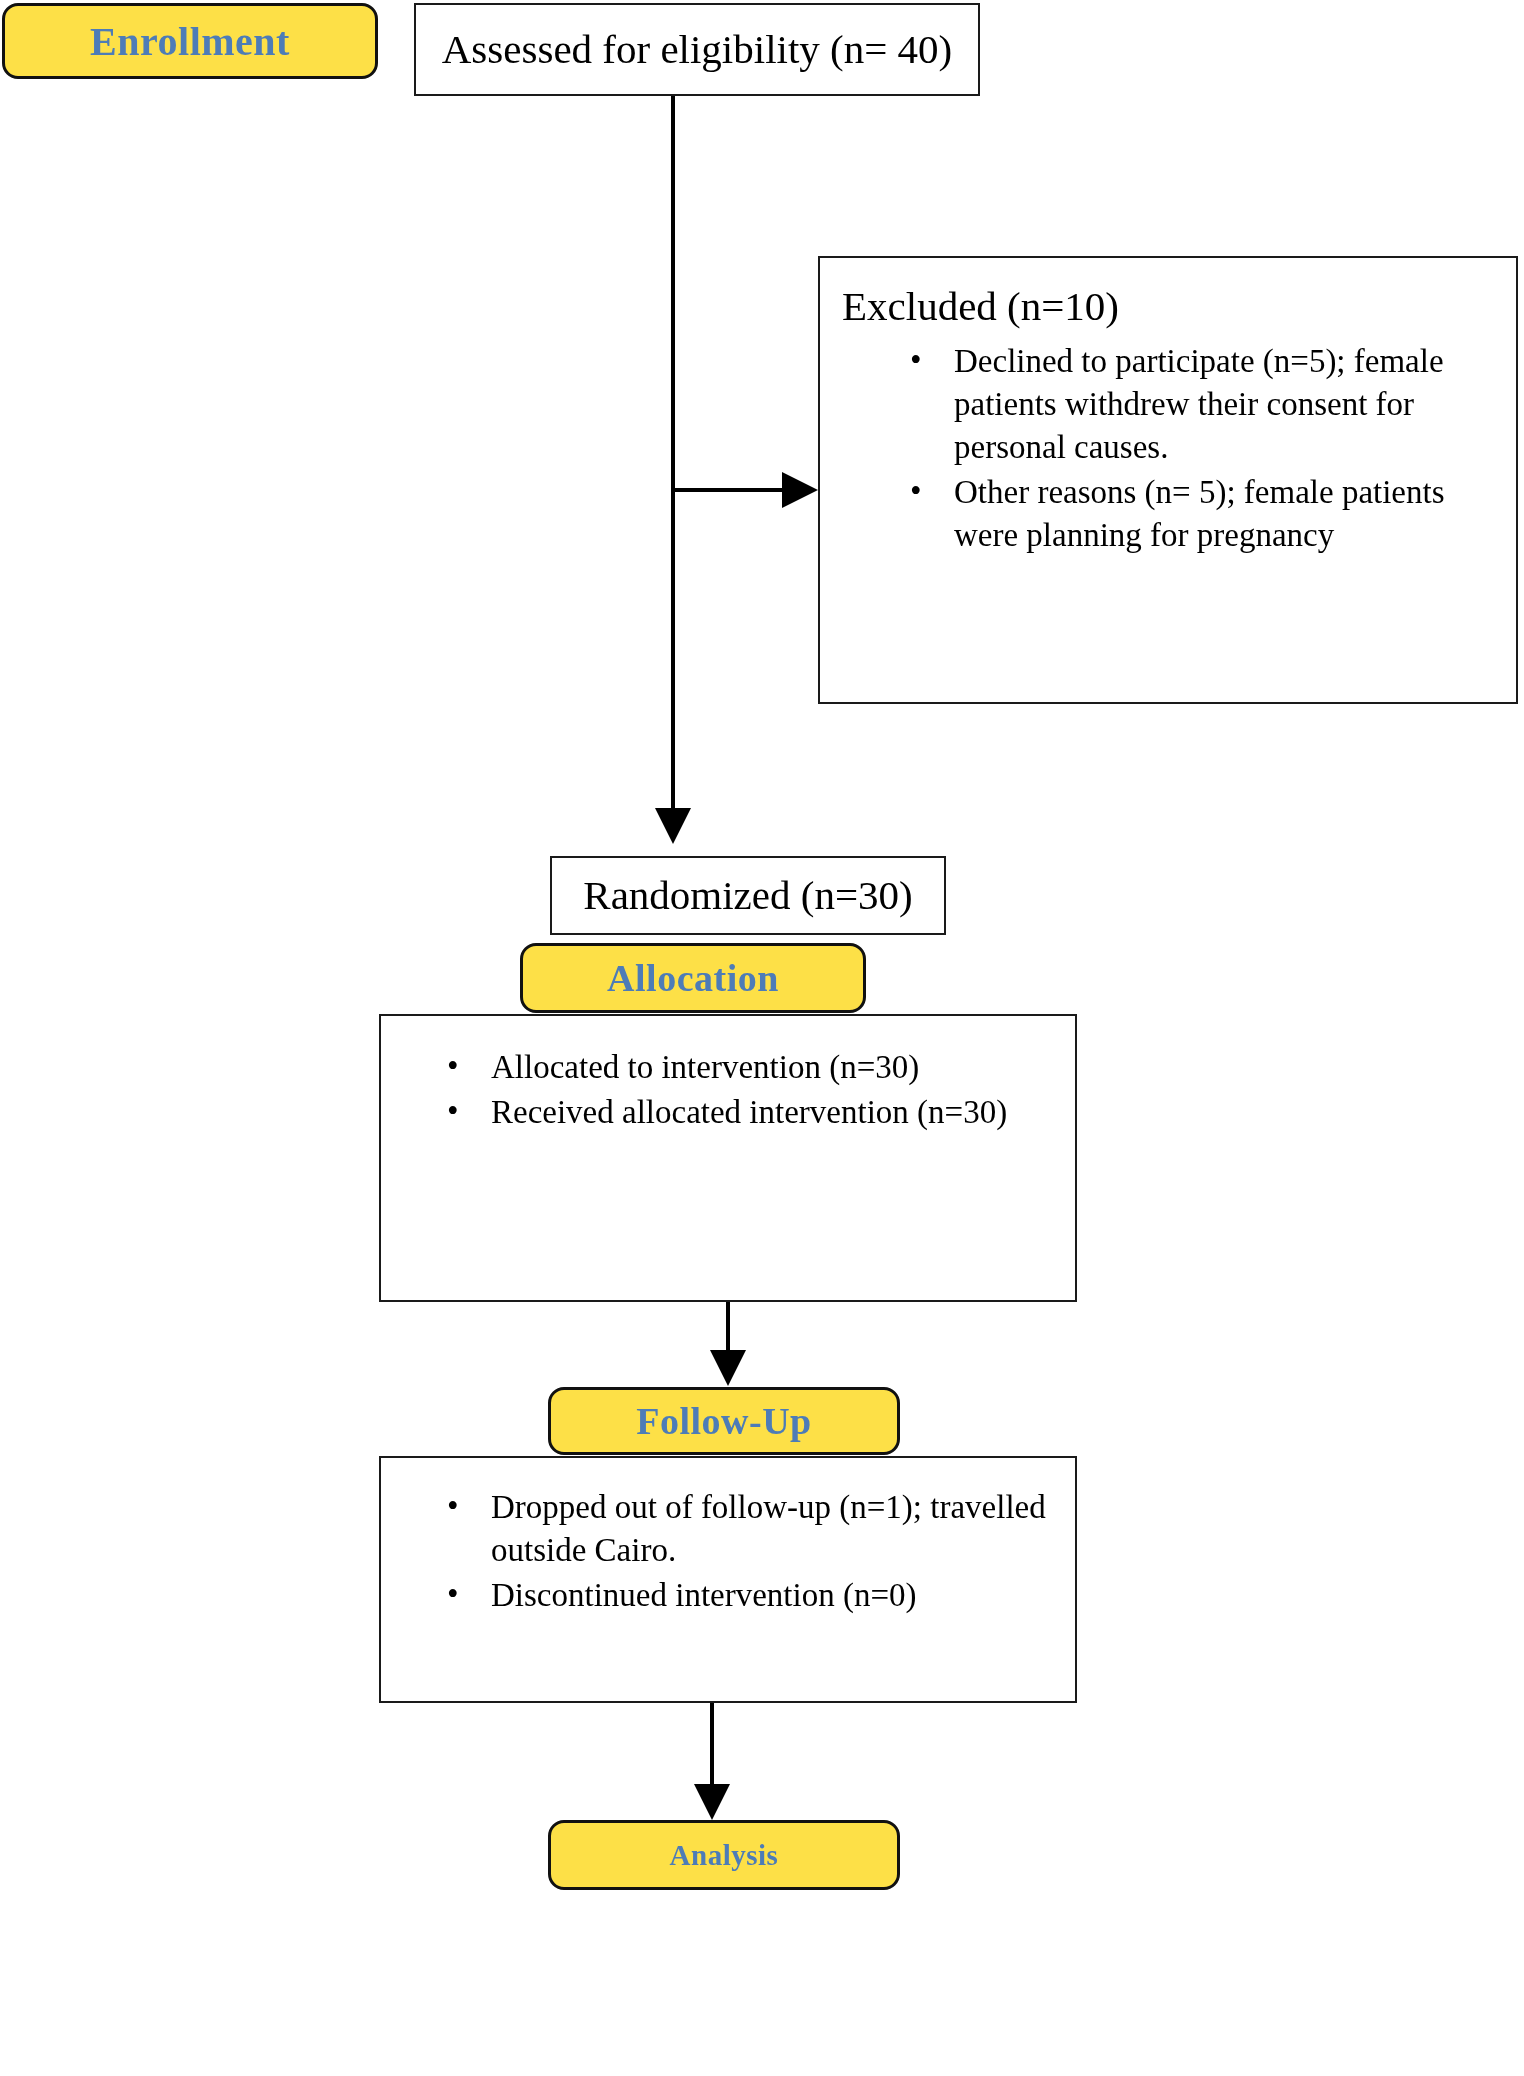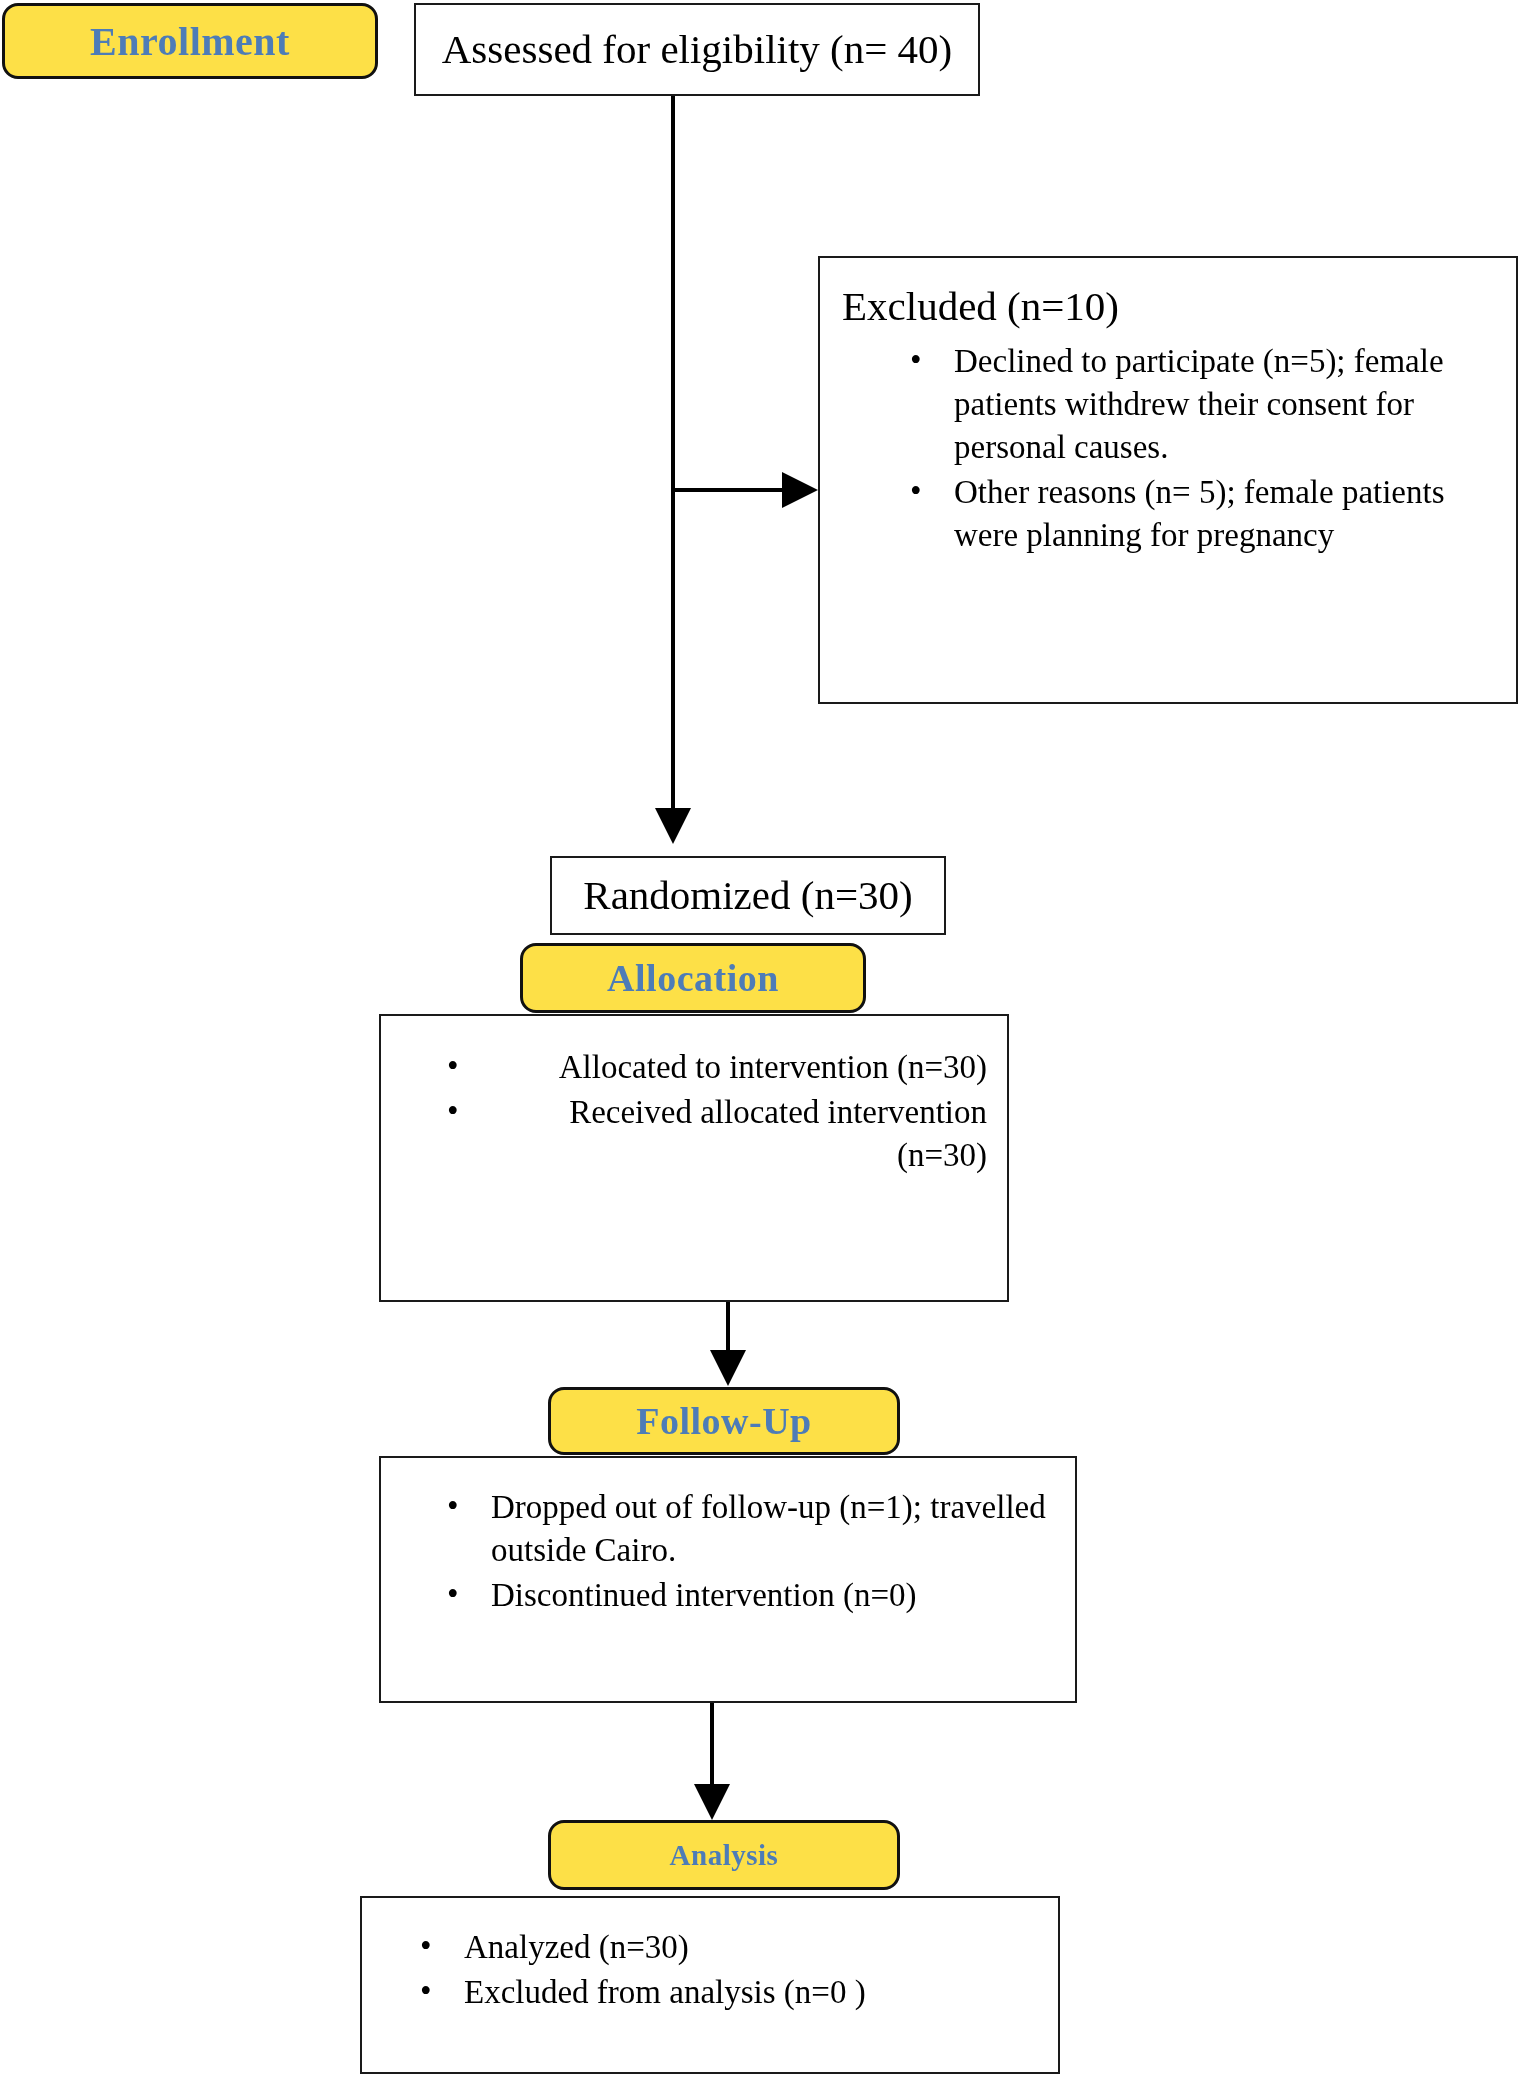--- a/index.html
+++ b/index.html
@@ -122,21 +122,21 @@
   </div>
 
   <div class="flow-box" style="left:502px; top:856px; width:396px; height:79px; display:flex; align-items:center; justify-content:center;margin-left:48px;">
     <span class="box-text">Randomized (n=30)</span>
   </div>
 
   <div class="stage-badge" style="left:520px; top:943px; width:346px; height:70px;">
     <span class="stage-label" style="font-size:38px;">Allocation</span>
   </div>
 
-  <div class="flow-box" style="left:379px; top:1014px; width:630px; height:288px; padding:30px 20px 0 10px;text-align:right;">
+  <div class="flow-box" style="left:379px; top:1014px; width:698px; height:288px; padding:30px 20px 0 10px;">
     <ul class="bullets" style="padding-left:48px;">
       <li>Allocated to intervention (n=30)</li>
       <li>Received allocated intervention (n=30)</li>
     </ul>
   </div>
 
   <div class="stage-badge" style="left:548px; top:1387px; width:352px; height:68px;">
     <span class="stage-label" style="font-size:38px;">Follow-Up</span>
   </div>
 
@@ -144,20 +144,14 @@
     <ul class="bullets" style="padding-left:48px;">
       <li>Dropped out of follow-up (n=1); travelled outside Cairo.</li>
       <li>Discontinued intervention (n=0)</li>
     </ul>
   </div>
 
   <div class="stage-badge" style="left:548px; top:1820px; width:352px; height:70px;">
     <span class="stage-label" style="font-size:29px;">Analysis</span>
   </div>
 
-  <div class="flow-box" style="left:360px; top:1896px; width:700px; height:178px; padding:28px 20px 0 0px;">
-    <ul class="bullets" style="padding-left:50px;">
-      <li>Analyzed  (n=30)</li>
-      <li>Excluded from analysis (n=0 )</li>
-    </ul>
-  </div>
 
 </div>
 
 </body></html>

